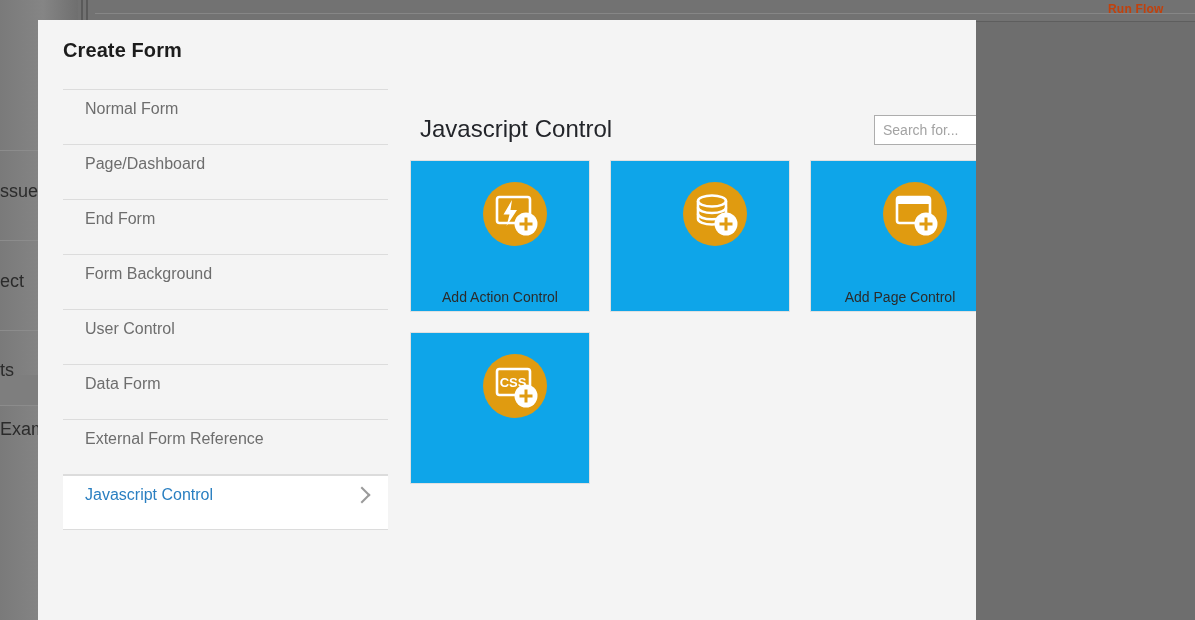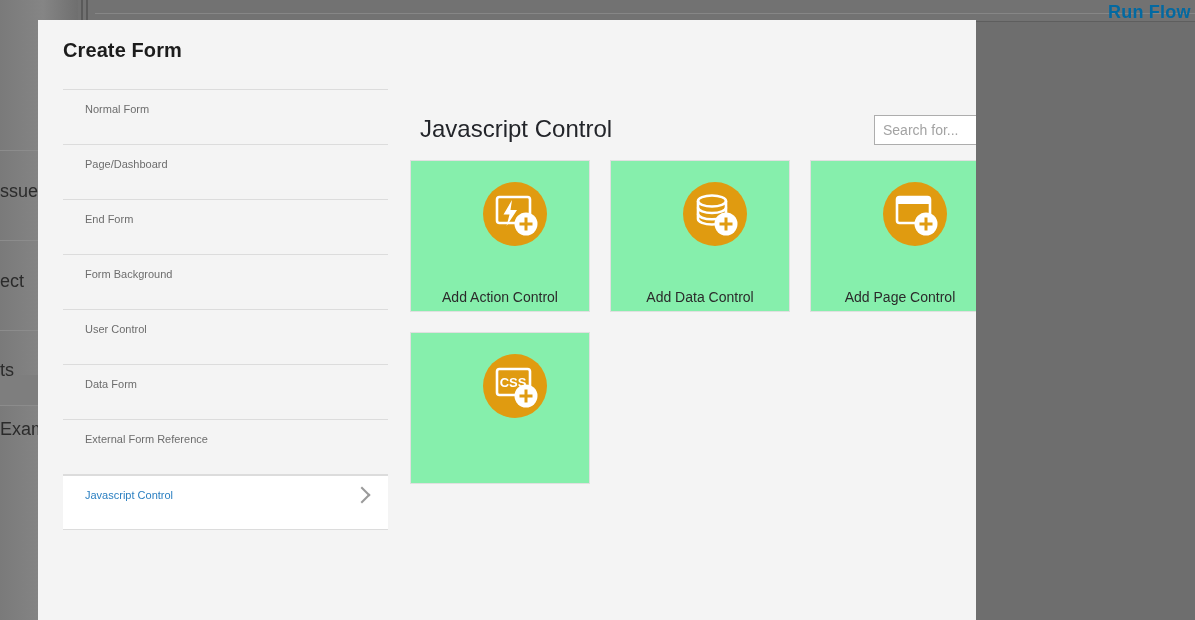--- a/index.html
+++ b/index.html
@@ -30,21 +30,21 @@
   }
   .bg-toolbar-line {
     position: absolute; left: 95px; top: 13px; right: 0; height: 1px;
     background: #868686;
   }
   .bg-divider-v {
     position: absolute; top: 0; width: 2px; height: 22px; background: #5a5a5a;
   }
   .bg-runflow {
     position: absolute; left: 1108px; top: 2px;
-    font-size: 18px; font-weight: bold; color: #0369a1;
+    font-size: 12px; font-weight: bold; color: #c2410c;
     letter-spacing: .2px;
     white-space: nowrap;
   }
   .bg-word {
     position: absolute;
     font-size: 18px; color: #2b2b2b;
     white-space: nowrap;
   }
   .bg-hl-row {
     position: absolute; left: 0; width: 50px; height: 30px;
@@ -76,21 +76,21 @@
   #sidebar {
     position: absolute; left: 25px; top: 70px;
     width: 325px;
   }
   .side-item {
     position: relative;
     height: 55px;
     display: flex; align-items: center;
     padding: 0 14px 16px 22px;
     border-bottom: 1px solid #dcdcdc;
-    font-size: 11px;
+    font-size: 16px;
     color: #6d6d6d;
     cursor: pointer;
     background: transparent;
   }
   .side-item.active {
     background: #ffffff;
     color: #2a7fc1;
     border-top: 1px solid #dcdcdc;
   }
   .side-label { flex: 1; }
@@ -125,21 +125,21 @@
 
   
   #tiles {
     position: absolute; left: 0; top: 70px; right: 0;
     display: flex; flex-wrap: wrap;
     gap: 20px 20px;
     width: 800px;
   }
   .tile {
     width: 180px; height: 152px;
-    background: #86efac;
+    background: #0ea5e9;
     border: 1px solid #e0e0e0;
     display: flex; flex-direction: column;
     align-items: center;
     cursor: pointer;
     position: relative;
     padding-left: 29px;
   }
   .tile.selected {
     border: 1px solid #1581bd;
   }
@@ -247,21 +247,20 @@
           <g fill="none" stroke="#fff" stroke-width="2.6">
             <ellipse cx="33" cy="23" rx="14" ry="5.5"></ellipse>
             <path d="M19 23 v18 a14 5.5 0 0 0 28 0 v-18"></path>
             <path d="M19 29.5 a14 5.5 0 0 0 28 0"></path>
             <path d="M19 35.8 a14 5.5 0 0 0 28 0"></path>
           </g>
           <circle cx="47" cy="46" r="11.5" fill="#fff"></circle>
           <rect x="45.5" y="39.5" width="3" height="13" fill="#e09b10"></rect>
           <rect x="40.5" y="44.5" width="13" height="3" fill="#e09b10"></rect>
         </svg>
-        <div class="tile-label">Add Data Control</div>
       </div>
 
       <div class="tile">
         <svg class="tile-icon" viewBox="0 0 72 72">
           <circle cx="36" cy="36" r="32" fill="#e09b10"></circle>
           <rect x="18" y="19" width="33" height="26" rx="2.5" fill="none" stroke="#fff" stroke-width="2.6"></rect>
           <rect x="18" y="19" width="33" height="7" fill="#fff"></rect>
           <circle cx="47" cy="46" r="11.5" fill="#fff"></circle>
           <rect x="45.5" y="39.5" width="3" height="13" fill="#e09b10"></rect>
           <rect x="40.5" y="44.5" width="13" height="3" fill="#e09b10"></rect>

